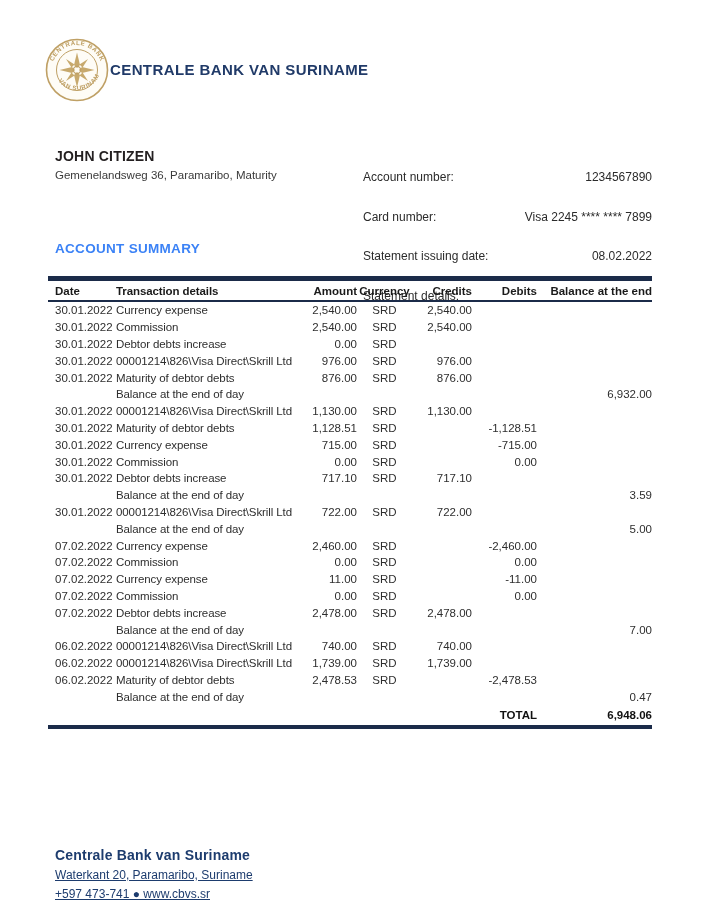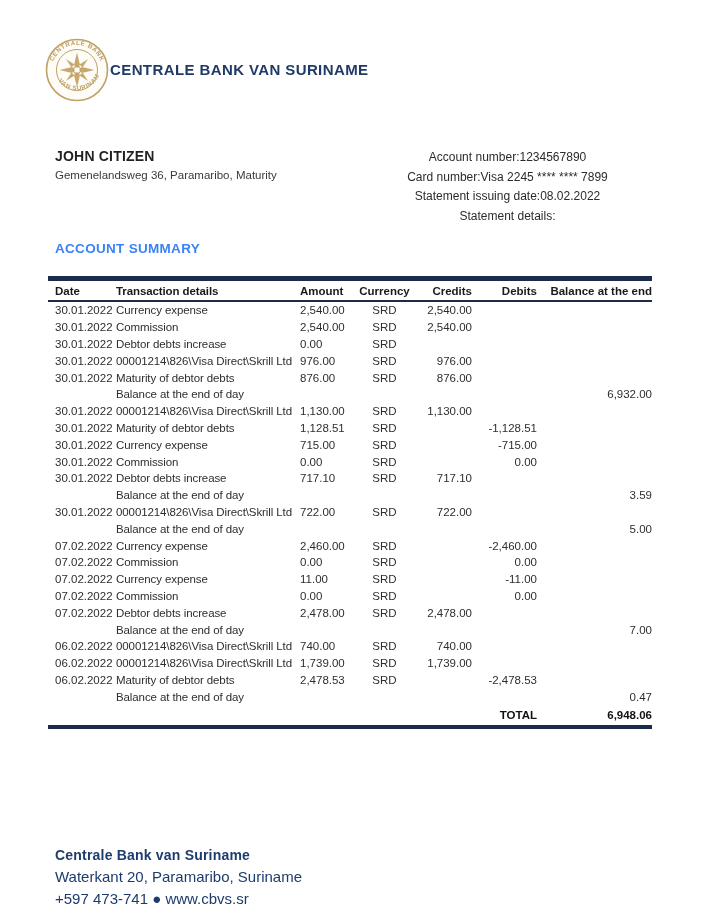--- a/index.html
+++ b/index.html
@@ -11,49 +11,49 @@
   .logo{position:absolute;left:45px;top:38px;width:64px;height:64px;}
   .bank-title{
     position:absolute;left:110px;top:61px;font-size:15px;font-weight:bold;
     color:#203a68;letter-spacing:.4px;
   }
   
   .holder{position:absolute;left:55px;top:148px;}
   .holder-name{font-size:14px;font-weight:bold;color:#231f20;letter-spacing:.2px;}
   .holder-address{font-size:11.5px;color:#3a3a3a;margin-top:5px;}
   .acct-info{position:absolute;left:363px;top:148px;width:289px;font-size:12px;}
-  .acct-row{display:flex;justify-content:center;line-height:19.5px;}
+  .acct-row{display:flex;justify-content:space-between;line-height:19.5px;margin-top:20px;}
   .acct-label{color:#2b2b2b;}
   .acct-value{color:#2b2b2b;text-align:right;white-space:nowrap;}
   
   .summary-title{
     position:absolute;left:55px;top:241px;font-size:13.5px;font-weight:bold;
     color:#3b82f6;letter-spacing:.3px;
   }
   .table-wrap{position:absolute;left:48px;top:276px;width:604px;}
   .bar-top{height:5px;background:#1b2b49;}
   .bar-bottom{height:4px;background:#1b2b49;margin-top:1px;}
   table.summary{border-collapse:collapse;width:604px;table-layout:fixed;font-size:11.5px;}
   table.summary th{
     font-size:11.5px;font-weight:bold;color:#1a1a1a;padding:0;height:19px;
     border-bottom:2.5px solid #1b2b49;white-space:nowrap;
   }
   table.summary td{padding:0;height:16.8px;white-space:nowrap;overflow:hidden;color:#2e2e2e;}
   .c-date{text-align:left;padding-left:7px!important;}
   .c-details{text-align:left;padding-left:4px!important;letter-spacing:-.1px;}
-  .c-amount{text-align:left;}
+  .c-amount{text-align:right;}
   .c-curr{text-align:center;}
   .c-credits{text-align:right;}
   .c-debits{text-align:right;}
   .c-balance{text-align:right;}
   tr.total-row td{font-weight:bold;height:19px;color:#111;}
   
   .footer{position:absolute;left:55px;top:847px;color:#1d3c6e;}
   .footer-name{font-size:14px;font-weight:bold;letter-spacing:.2px;}
-  .footer-line{font-size:15px;margin-top:5px;}
+  .footer-line{font-size:12px;margin-top:5px;text-decoration:underline;}
   .watermark{position:absolute;left:318px;top:833px;width:374px;}
   .watermark-text{
     font-size:57px;line-height:1;color:#2b52a5;letter-spacing:-1.5px;
     transform:scaleX(0.9);transform-origin:left top;white-space:nowrap;
   }
   .wm-light{font-weight:300;}
   .wm-bold{font-weight:700;}
   .watermark-line{margin-top:5px;height:5px;width:370px;background:#ef5f5f;}
 </style>
 </head>

